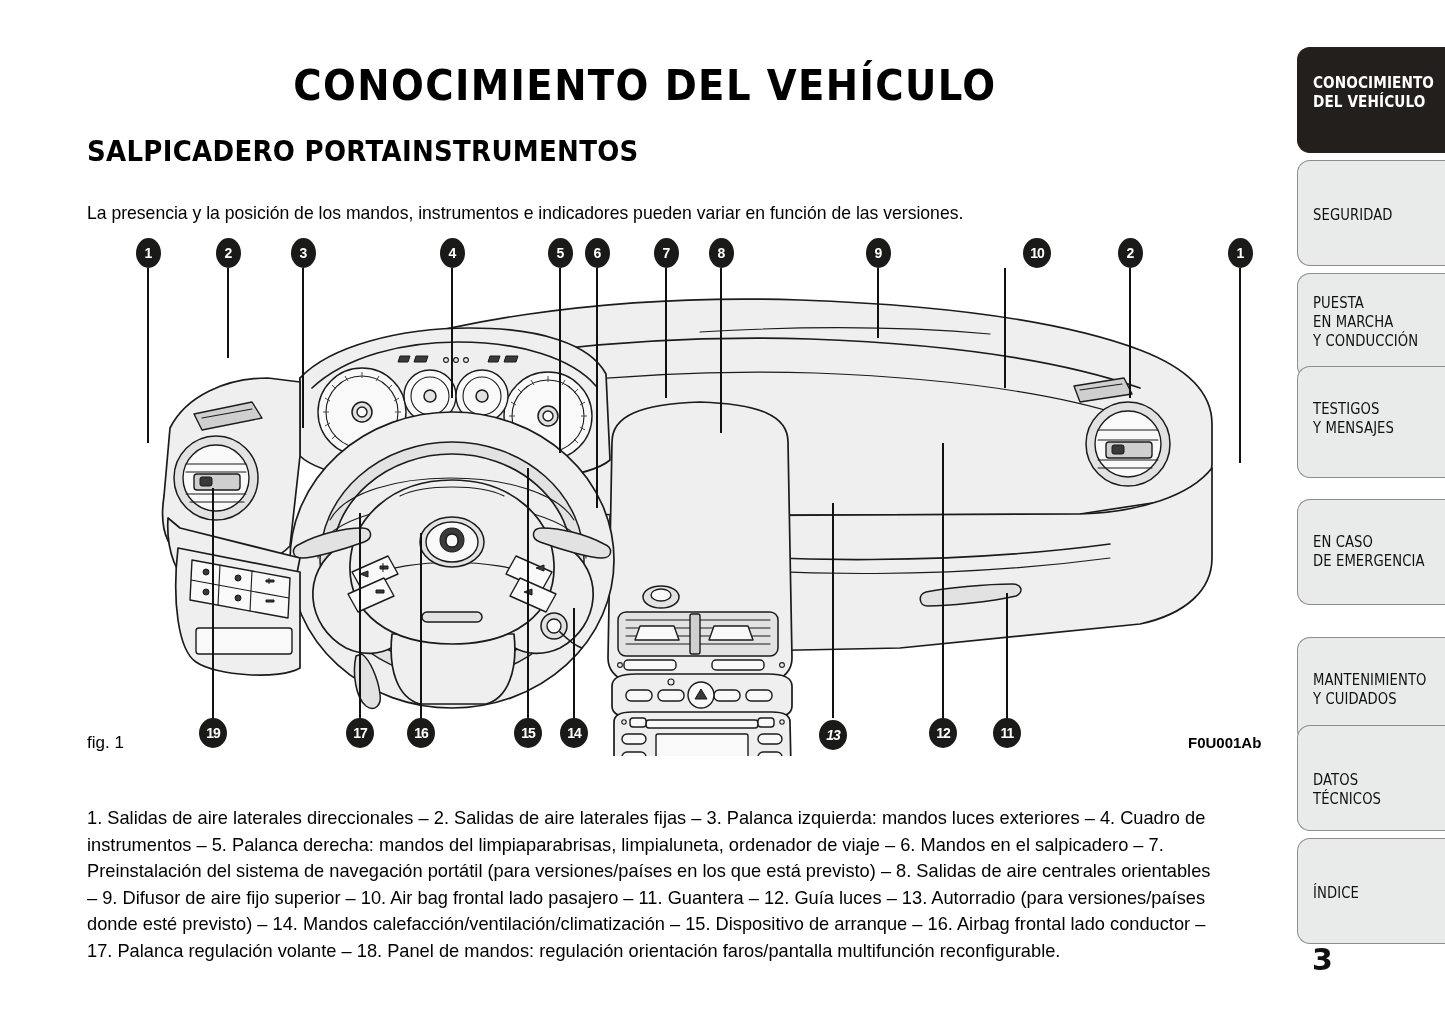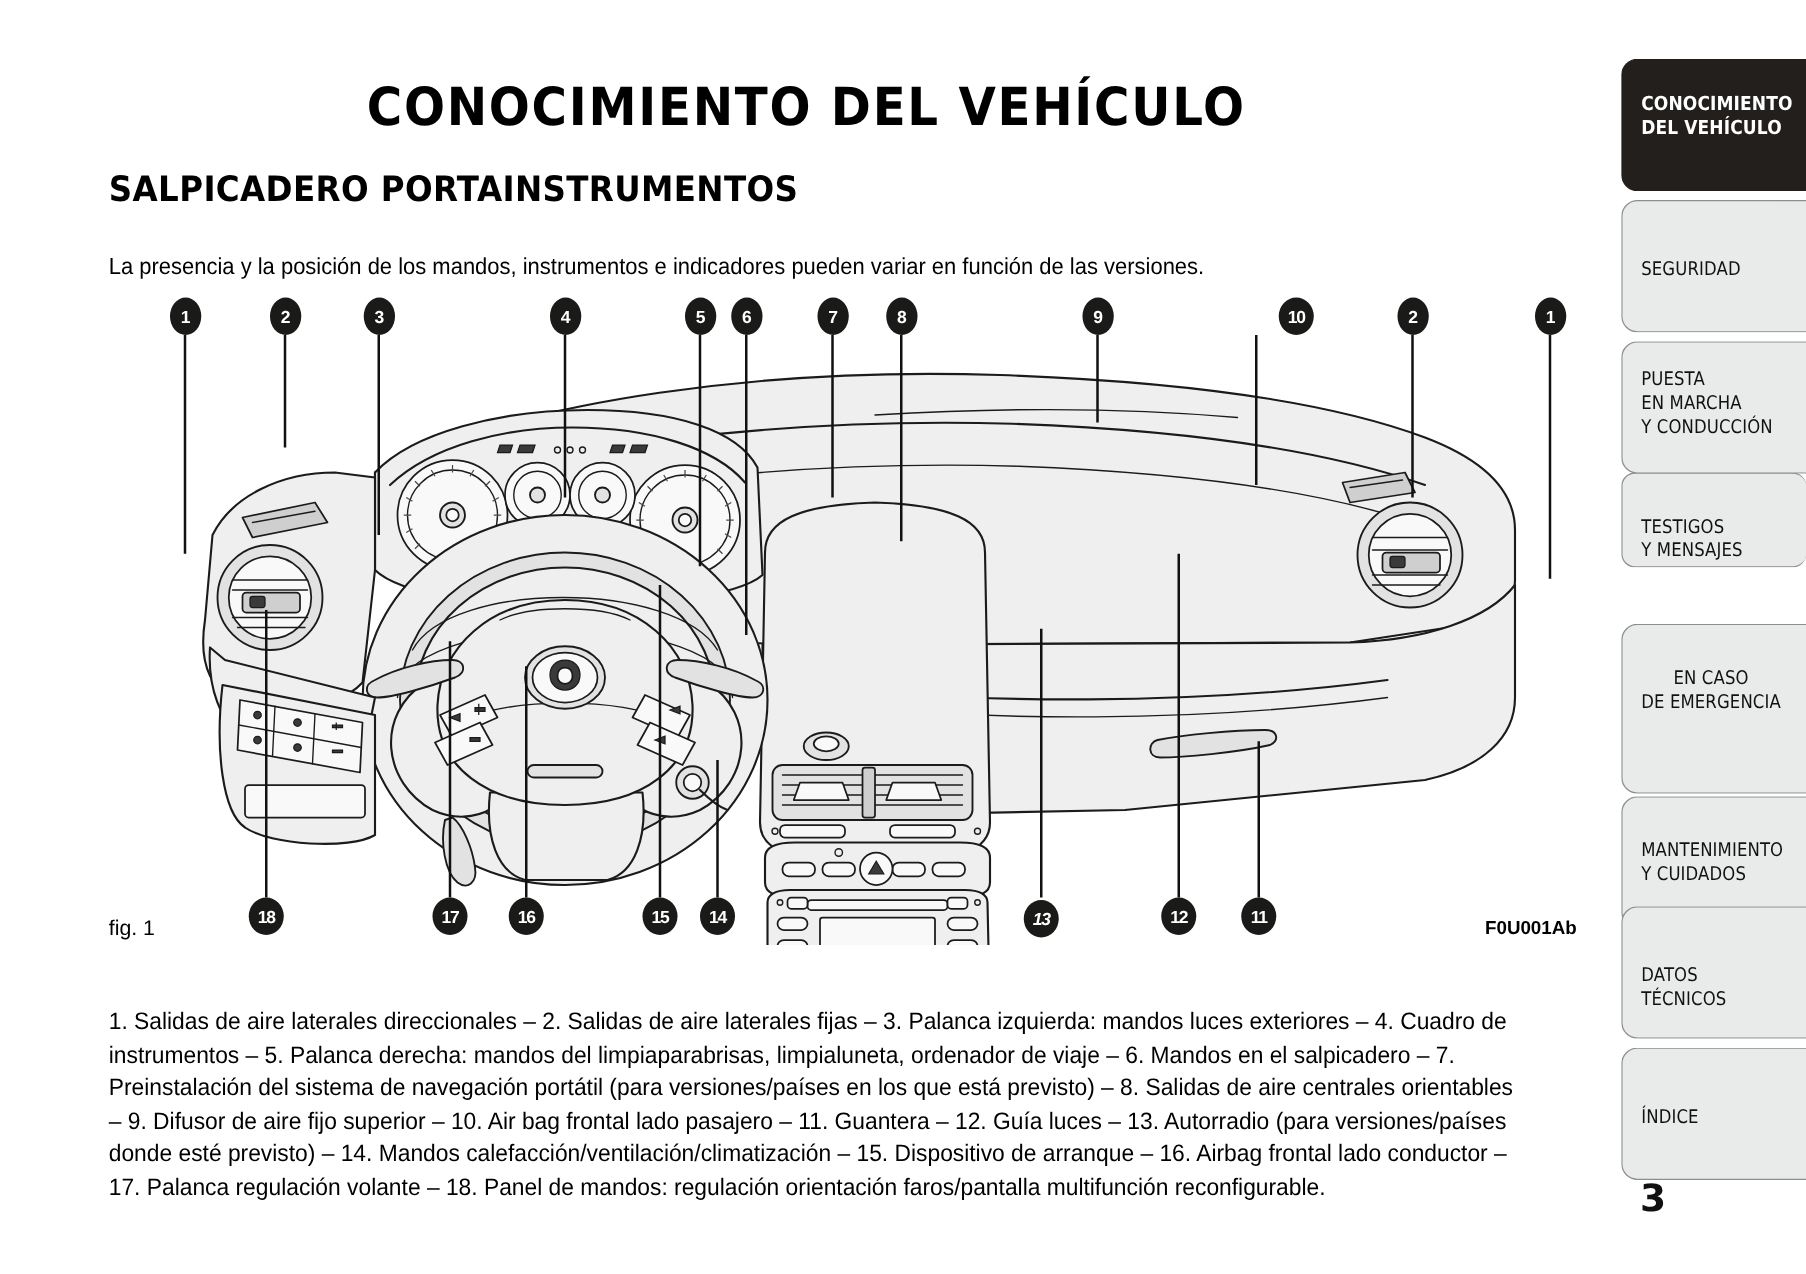--- a/index.html
+++ b/index.html
@@ -498,21 +498,21 @@
           <div class="marker" style="left: 866px; top: 10px;">9</div>
           <div class="leader" style="left: 877.2px; top: 40px; height: 70px;"></div>
           <div class="marker wide" style="left: 991px; top: 10px; margin-left: 32px;">10</div>
           <div class="leader" style="left: 1004.2px; top: 40px; height: 120px;"></div>
           <div class="marker" style="left: 1118px; top: 10px;">2</div>
           <div class="leader" style="left: 1129.2px; top: 40px; height: 130px;"></div>
           <div class="marker" style="left: 1228px; top: 10px;">1</div>
           <div class="leader" style="left: 1239.2px; top: 40px; height: 195px;"></div>
         </div>
       <div id="markers-bottom">
-          <div class="marker wide" style="left: 199px; top: 490px;">18</div>
+          <div class="marker wide" style="left: 199px; top: 490px;">19</div>
           <div class="leader" style="left: 212.2px; top: 260px; height: 230px;"></div>
           <div class="marker wide" style="left: 346px; top: 490px;">17</div>
           <div class="leader" style="left: 359.2px; top: 285px; height: 205px;"></div>
           <div class="marker wide" style="left: 407px; top: 490px;">16</div>
           <div class="leader" style="left: 420.2px; top: 305px; height: 185px;"></div>
           <div class="marker wide" style="left: 514px; top: 490px;">15</div>
           <div class="leader" style="left: 527.2px; top: 240px; height: 250px;"></div>
           <div class="marker wide" style="left: 560px; top: 490px;">14</div>
           <div class="leader" style="left: 573.2px; top: 380px; height: 110px;"></div>
           <div class="marker wide" style="left: 819px; top: 492px; font-style: italic;">13</div>
@@ -538,25 +538,25 @@
 DEL VEHÍCULO</div>
       </div>
       <div class="tab" style="top: 160px; height: 106px;">
         <div class="tab-label" style="top: 45px;">SEGURIDAD</div>
       </div>
       <div class="tab" style="top: 273px; height: 106px;">
         <div class="tab-label" style="top: 20px;">PUESTA
 EN MARCHA
 Y CONDUCCIÓN</div>
       </div>
-      <div class="tab" style="top: 378px; height: 76px; border-radius: 11px;">
+      <div class="tab" style="top: 366px; height: 112px;">
         <div class="tab-label" style="top: 33px;">TESTIGOS
 Y MENSAJES</div>
       </div>
-      <div class="tab" style="top: 499px; height: 136px; text-align: center;">
+      <div class="tab" style="top: 499px; height: 106px;">
         <div class="tab-label" style="top: 33px;">EN CASO
 DE EMERGENCIA</div>
       </div>
       <div class="tab" style="top: 612px; height: 106px; margin-top: 25px;">
         <div class="tab-label" style="top: 33px;">MANTENIMIENTO
 Y CUIDADOS</div>
       </div>
       <div class="tab" style="top: 725px; height: 106px;">
         <div class="tab-label" style="top: 45px;">DATOS TÉCNICOS</div>
       </div>

